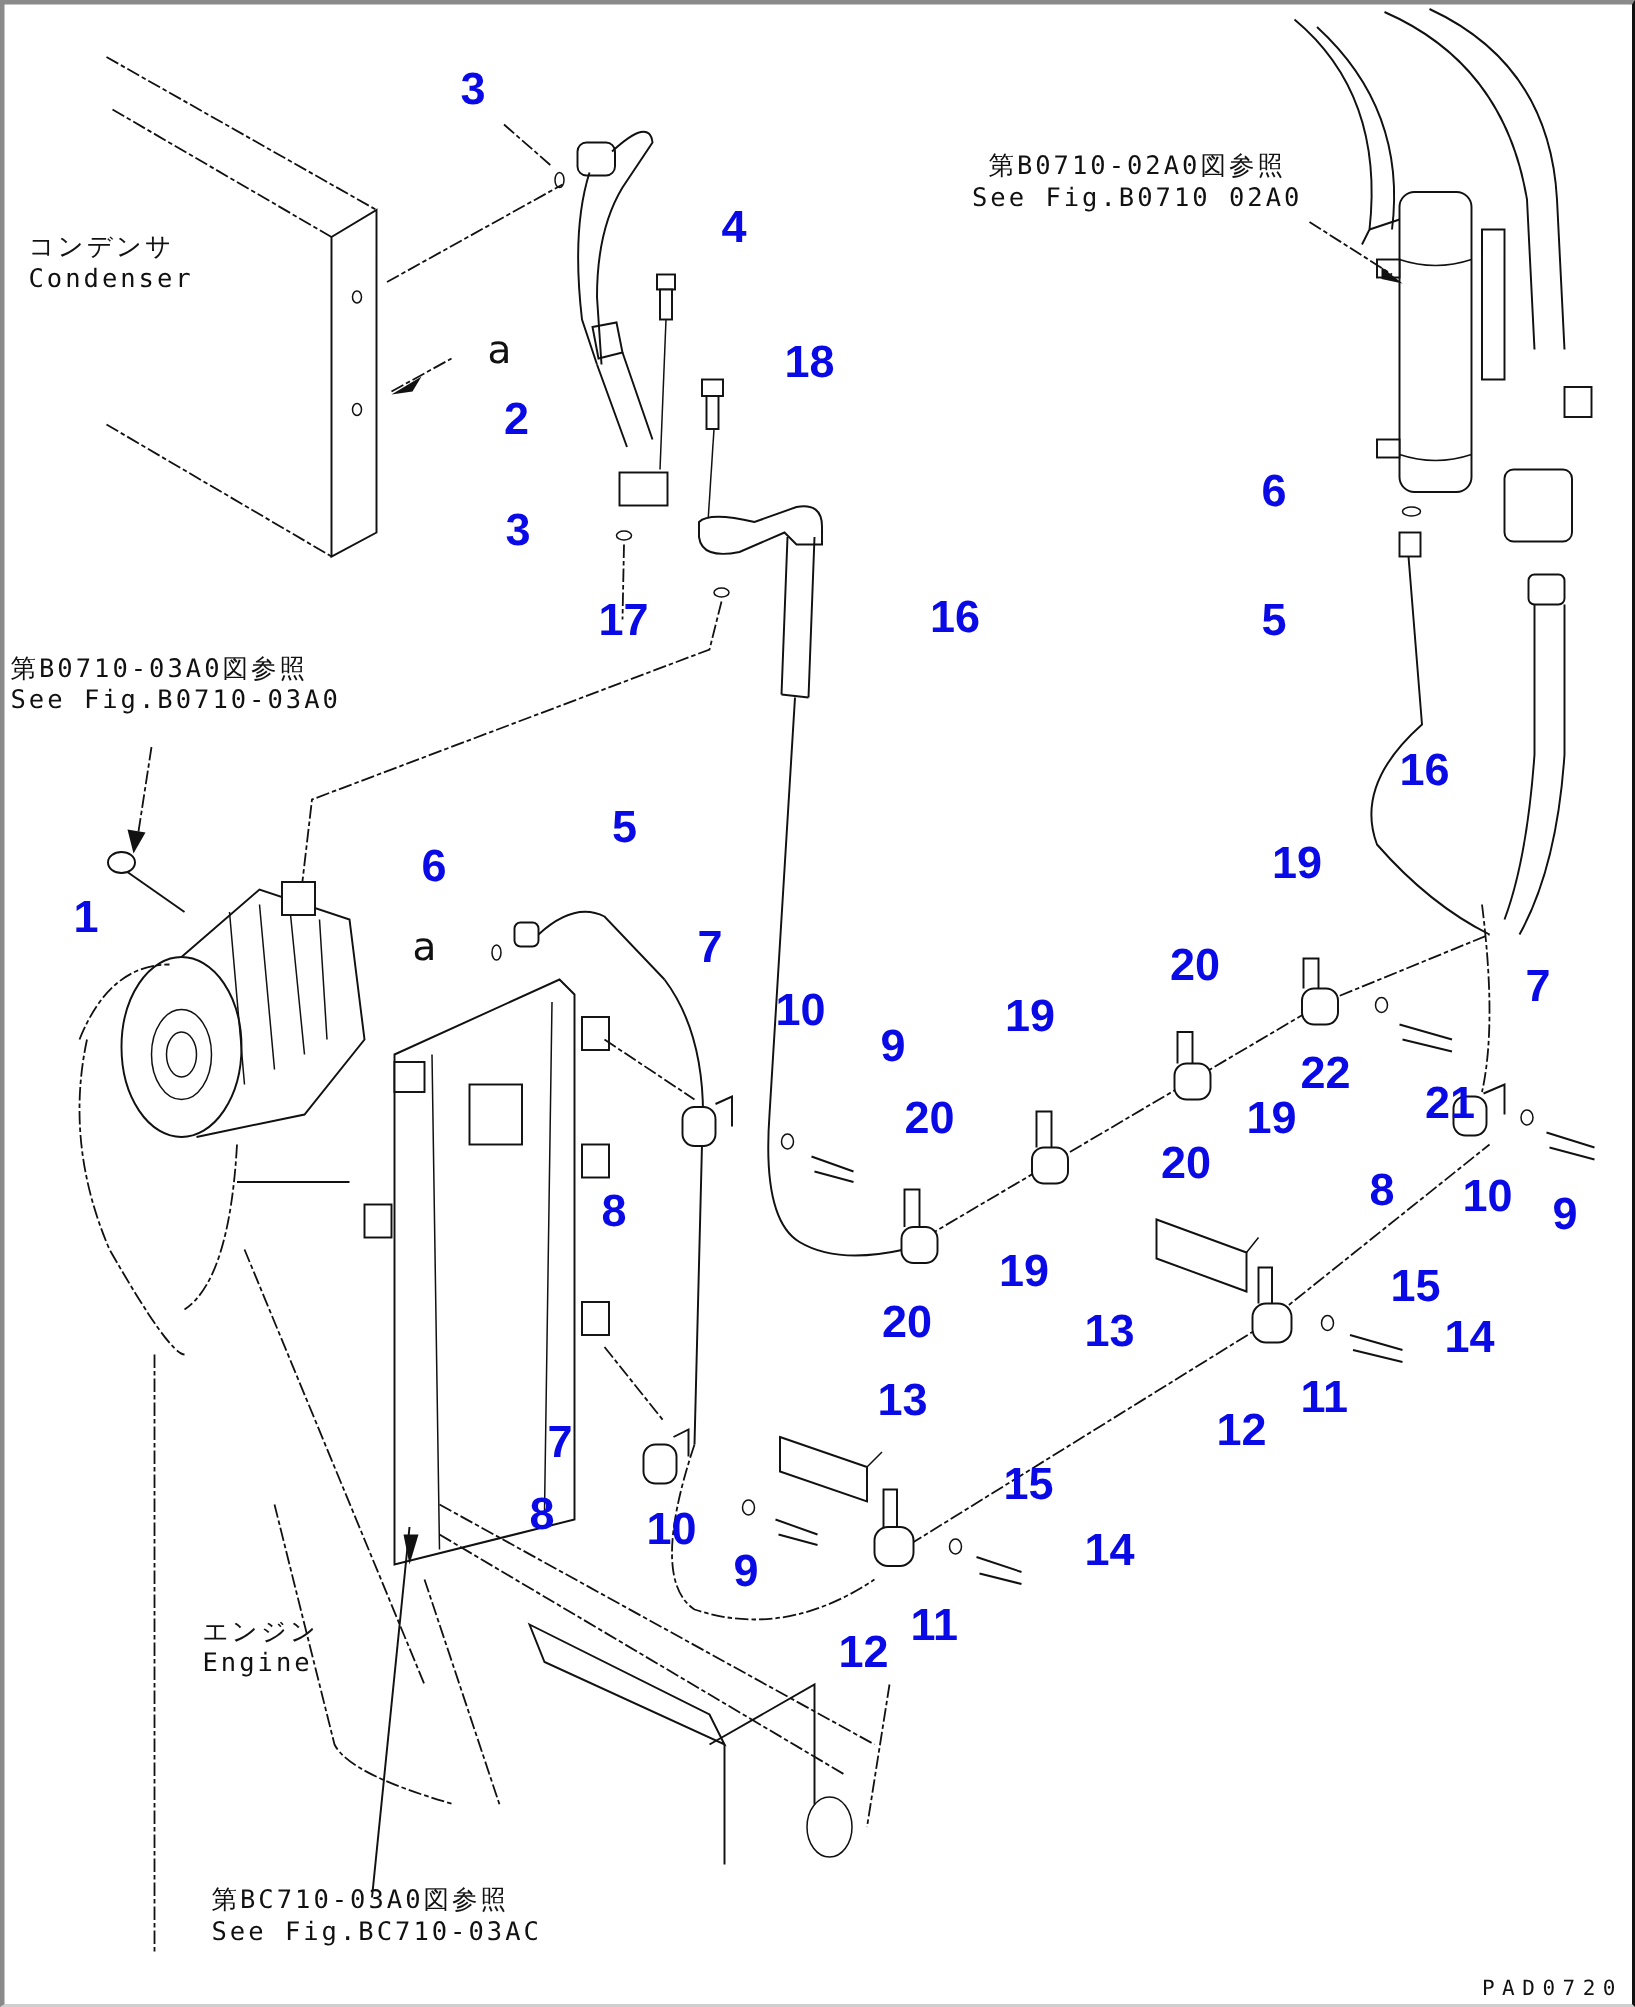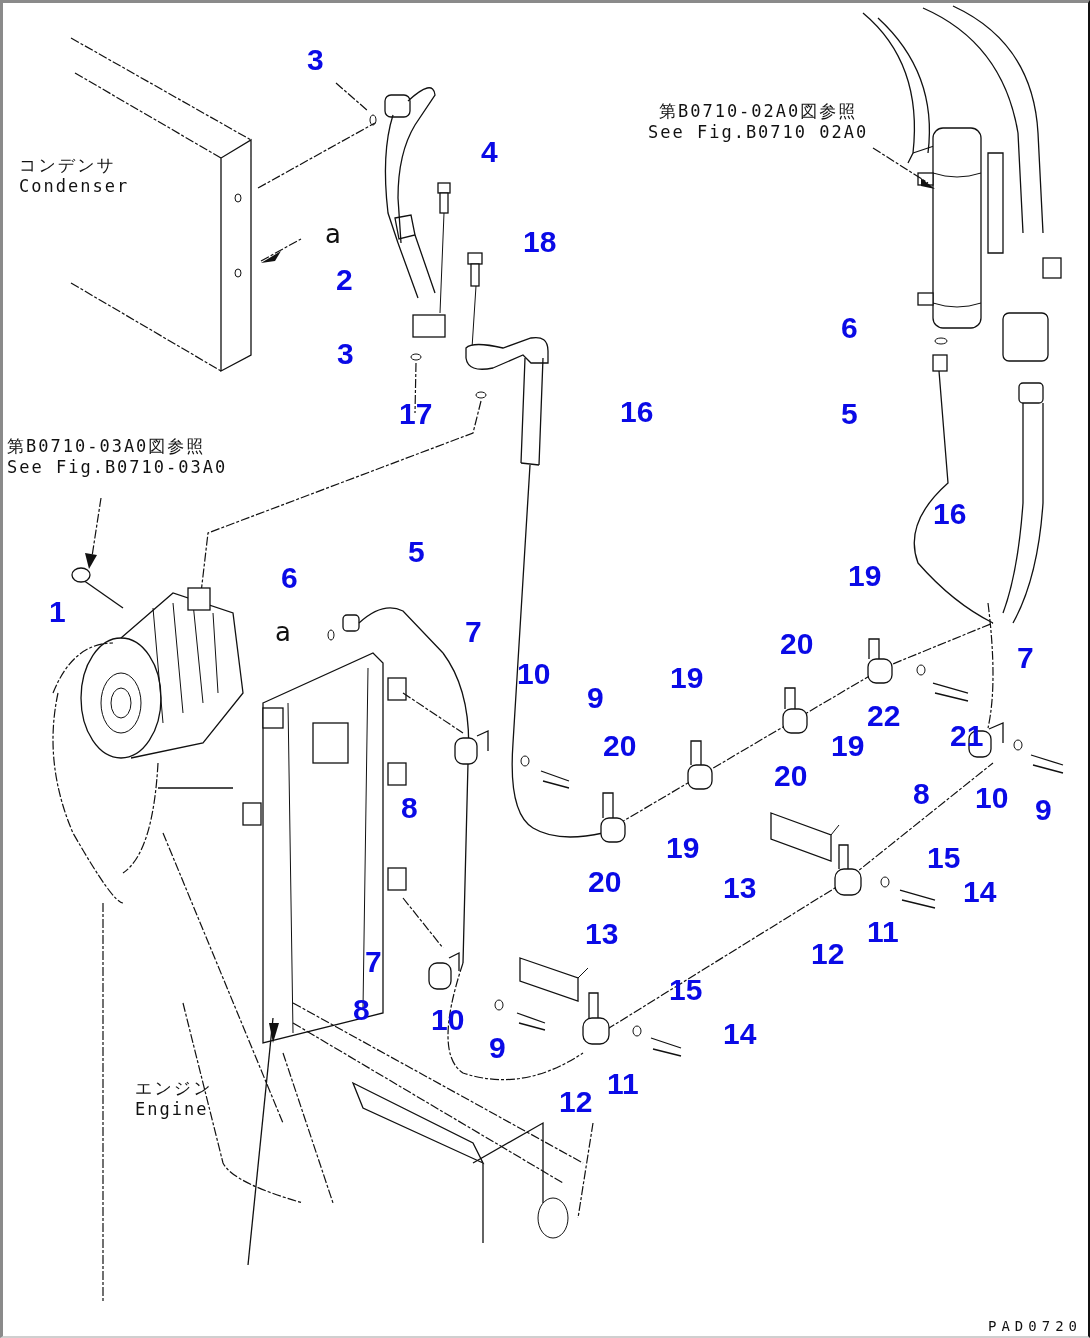--- a/index.html
+++ b/index.html
@@ -220,20 +220,22 @@
 
   <div class="note" style="left:645px; top:98px;text-align:center;"><span>第B0710-02A0図参照</span>
 <span>See Fig.B0710 02A0</span></div>
 
   <div class="note" style="left:4px; top:433px;"><span>第B0710-03A0図参照</span>
 <span>See Fig.B0710-03A0</span></div>
 
   <div class="note" style="left:132px; top:1075px;"><span>エンジン</span>
 <span>Engine</span></div>
 
+  <div class="note" style="left:138px; top:1254px;"><span>第BC710-03A0図参照</span>
+<span>See Fig.BC710-03AC</span></div>
 
   <div class="view-mark" style="left:322px; top:218px;">a</div>
   <div class="view-mark" style="left:272px; top:616px;">a</div>
 
   <div class="callout" style="left:304px; top:42px;">3</div>
   <div class="callout" style="left:478px; top:134px;">4</div>
   <div class="callout" style="left:520px; top:224px;">18</div>
   <div class="callout" style="left:333px; top:262px;">2</div>
   <div class="callout" style="left:334px; top:336px;">3</div>
   <div class="callout" style="left:396px; top:396px;">17</div>

